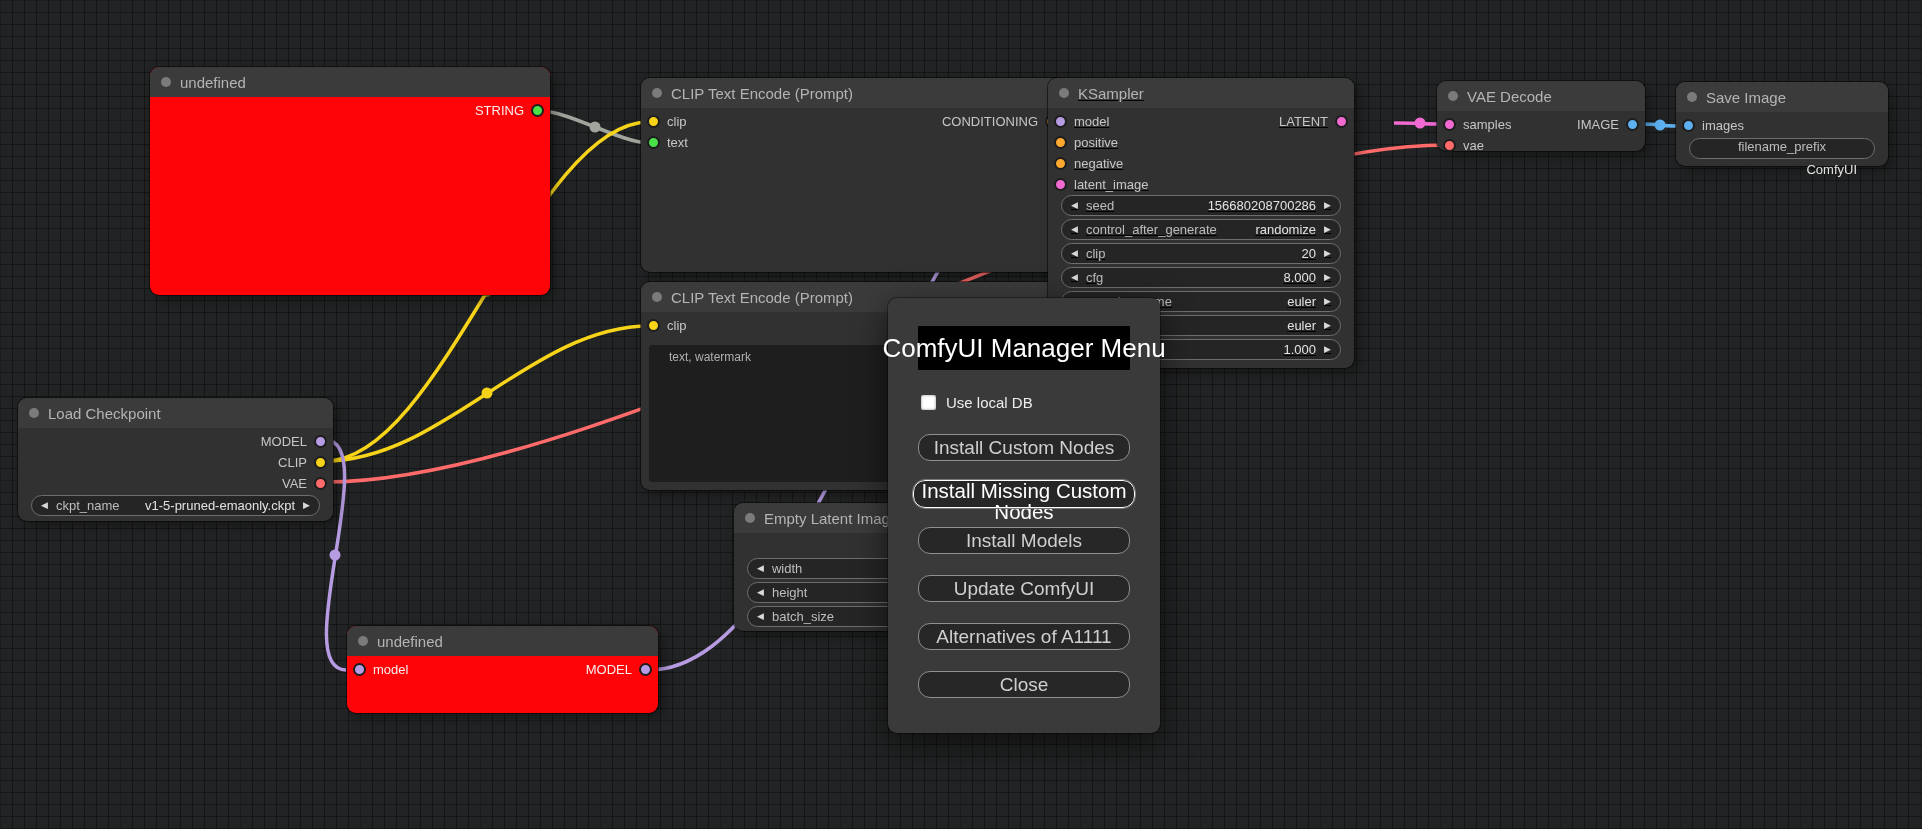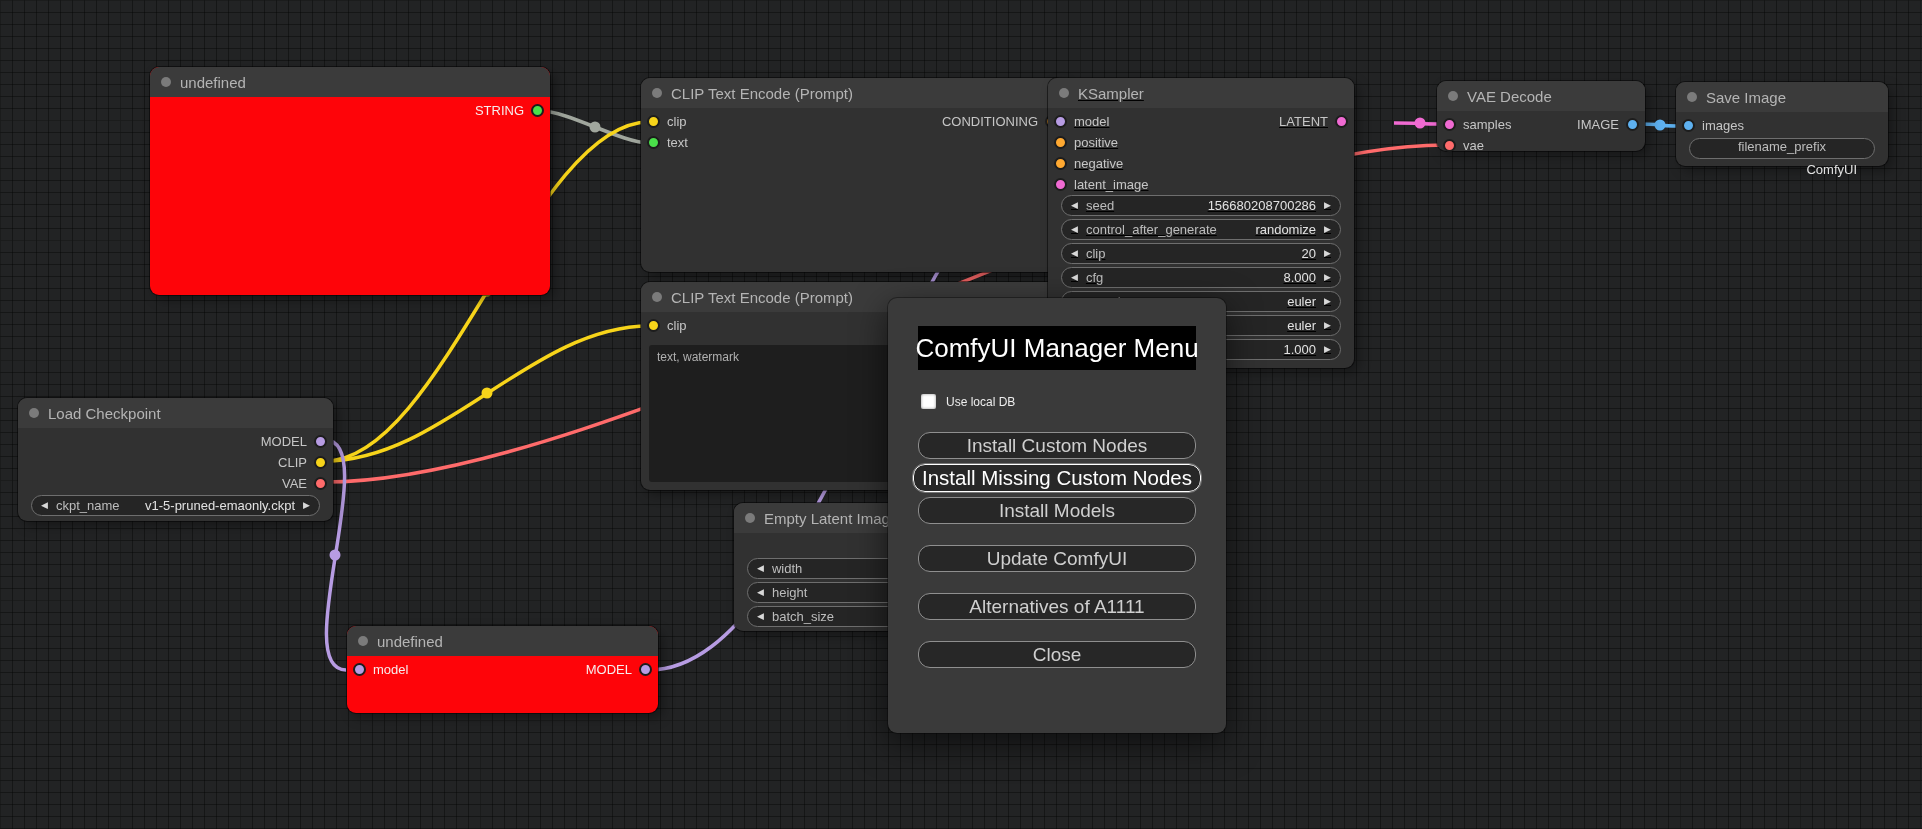--- a/index.html
+++ b/index.html
@@ -21,36 +21,36 @@
     padding:0 11px;gap:9px;}
   .ndot{width:10px;height:10px;border-radius:50%;background:#7b7b7b;flex:0 0 auto;}
   .ntitle{color:#b4b4b4;font-size:15px;white-space:nowrap;}
   .nbody{padding-top:3px;position:relative;}
   .srow{height:21px;display:flex;align-items:center;justify-content:space-between;padding:0 6px;}
   .sin,.sout{display:flex;align-items:center;gap:7px;}
   .sdot{width:9px;height:9px;border-radius:50%;border:2px solid #1d1d1d;box-sizing:content-box;flex:0 0 auto;}
   .slbl{font-size:13px;color:#c6c6c6;white-space:nowrap;}
   .node.error .slbl{color:#f6eded;}
   .ntext{margin:9px 8px 0;height:137px;background:#1e1e1e;border-radius:3px;color:#b0b0b0;
-    font-size:12px;padding:5px 8px;box-sizing:border-box;text-align:left;}
+    font-size:12px;padding:5px 20px;box-sizing:border-box;text-align:left;}
   .widget{height:21px;margin:0 13px 3px;background:#252525;border:1px solid #6e6e6e;border-radius:11px;
     display:flex;align-items:center;padding:0 9px;gap:8px;font-size:13px;box-sizing:border-box;}
   .widget.noarrows{padding:0 17px;flex-direction:column;}
   .arr{color:#d8d8d8;font-size:9px;line-height:1;}
   .wlbl{color:#bdbdbd;white-space:nowrap;}
   .wval{margin-left:auto;color:#e2e2e2;white-space:nowrap;}
   
-  .dialog{position:absolute;left:888px;top:298px;width:338px;height:435px;box-sizing:border-box;
+  .dialog{position:absolute;left:888px;top:298px;width:272px;height:435px;box-sizing:border-box;
     background:#3a3a3a;border-radius:9px;padding:28px 30px;z-index:10;
     box-shadow:0 10px 34px rgba(0,0,0,.6), 0 0 0 1px rgba(0,0,0,.35);}
   .dtitle{height:44px;background:#000;color:#fff;font-size:26px;display:flex;align-items:center;
     justify-content:center;margin-bottom:24px;white-space:nowrap;}
-  .drow{display:flex;align-items:center;gap:10px;margin:0 0 23px 3px;color:#ededed;font-size:12px;cursor:pointer;}
+  .drow{display:flex;align-items:center;gap:10px;margin:0 0 23px 3px;color:#ededed;font-size:15px;cursor:pointer;}
   .dcheck{width:15px;height:15px;background:#fff;border-radius:2px;box-shadow:inset 0 0 3px rgba(0,0,0,.45);flex:0 0 auto;}
-  .bgroup{display:flex;flex-direction:column;gap:5px;margin-bottom:21px;}
+  .bgroup{display:flex;flex-direction:column;gap:19px;margin-bottom:21px;}
   .bgroup:last-child{margin-bottom:0;}
   .dbtn{height:27px;background:#272727;border:1px solid #8f8f8f;border-radius:12px;color:#cfcfcf;
     font-size:19px;line-height:1;font-family:inherit;cursor:pointer;padding:0;}
   .dbtn.em{color:#fff;border:1px solid #fff;outline:1px solid #787878;font-size:20.5px;margin:0 -5px;height:28px;}
 </style>
 </head>
 <body>
 
 <div id="stage">
   <svg id="wires" width="1922" height="829">

